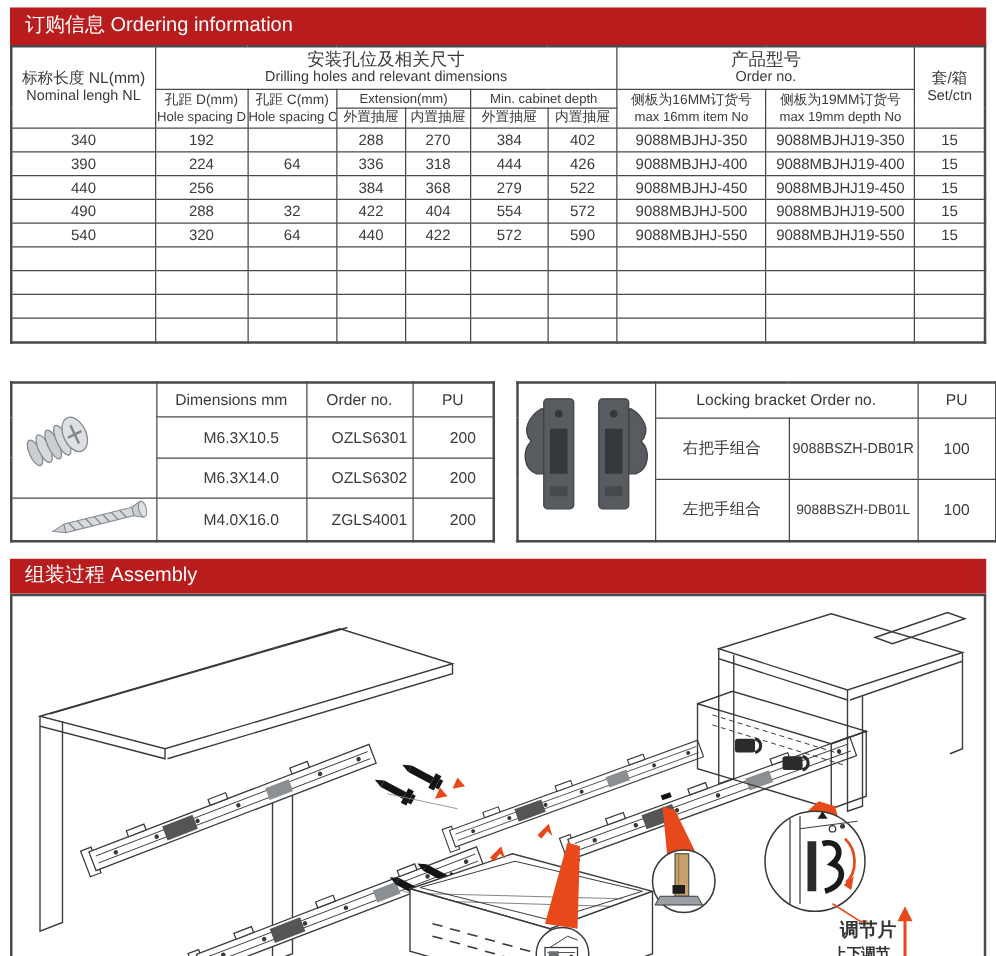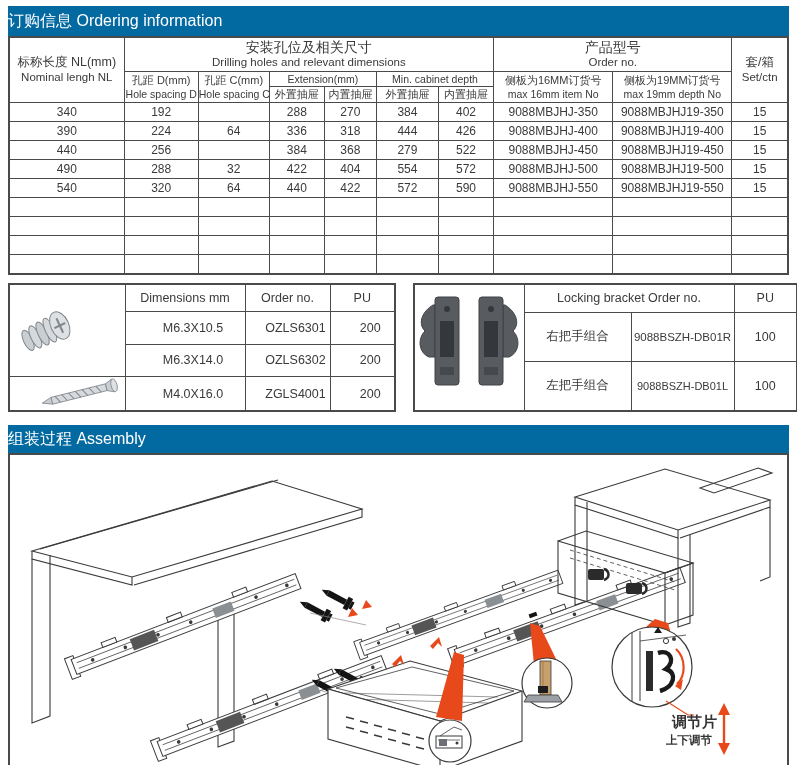--- a/index.html
+++ b/index.html
@@ -3,43 +3,43 @@
 <meta charset="utf-8">
 <style>
   html,body{margin:0;padding:0;}
   body{
     width:797px;height:765px;overflow:hidden;background:#fff;
     font-family:"Liberation Sans","DejaVu Sans",sans-serif;color:#3a3a3a;
     -webkit-font-smoothing:antialiased;
   }
   .page{padding:6px 8px 0 8px;width:781px;}
   .section-bar{
-    background:#0369a1;color:#fff;height:30px;line-height:30px;
-    font-size:16px;padding-left:0;box-sizing:border-box;width:781px;
+    background:#b91c1c;color:#fff;height:30px;line-height:30px;
+    font-size:16px;padding-left:12px;box-sizing:border-box;width:781px;
   }
   .section-bar.assembly{height:28px;line-height:28px;margin-top:13px;}
   
   table{border-collapse:collapse;table-layout:fixed;}
   .main-table{width:781px;border:2px solid #4a4a4a;}
   .main-table th,.main-table td{
     border:1px solid #4a4a4a;text-align:center;vertical-align:middle;
     padding:0;font-weight:normal;overflow:hidden;white-space:nowrap;
   }
   .zh{font-size:12.5px;line-height:1.25;}
   .zh.big{font-size:14px;}
   .en{font-size:11.5px;line-height:1.2;}
   .sm .zh,.zh.sm{font-size:11px;}
   .sm .en,.en.sm{font-size:10.5px;}
   .hrowA th{height:33px;}
   .hrowB th{height:14px;}
   .hrowC th{height:15px;}
   .data-row td{height:18px;font-size:12px;margin-left:24px;}
   .empty-row td{height:18px;}
   
-  .parts-row{display:flex;gap:17px;margin-top:8px;}
+  .parts-row{display:flex;gap:17px;margin-top:30px;}
   .sub-table{border:2px solid #4a4a4a;}
   .sub-table th,.sub-table td{
     border:1px solid #4a4a4a;text-align:center;vertical-align:middle;
     font-weight:normal;font-size:12.5px;padding:0;white-space:nowrap;
   }
   .sub-table tr.hd th{height:26px;}
   .screws-table tr.r td{height:31px;padding-left:16px;}
   .brackets-table tr.r td{height:47px;}
   .img-cell{background:#fff;}
   

